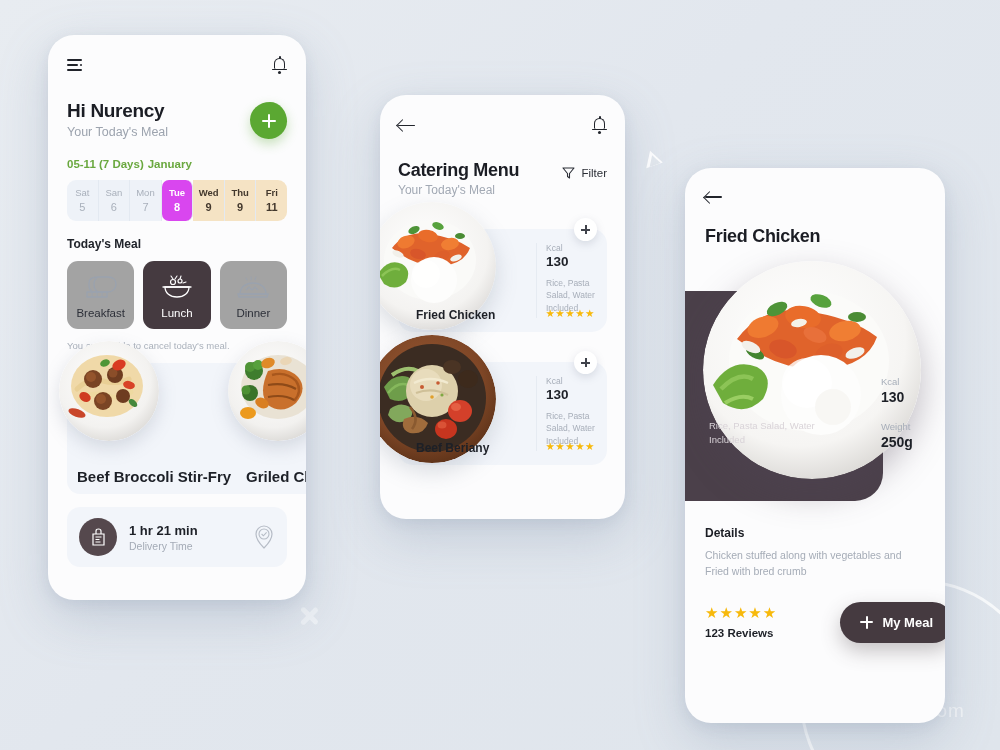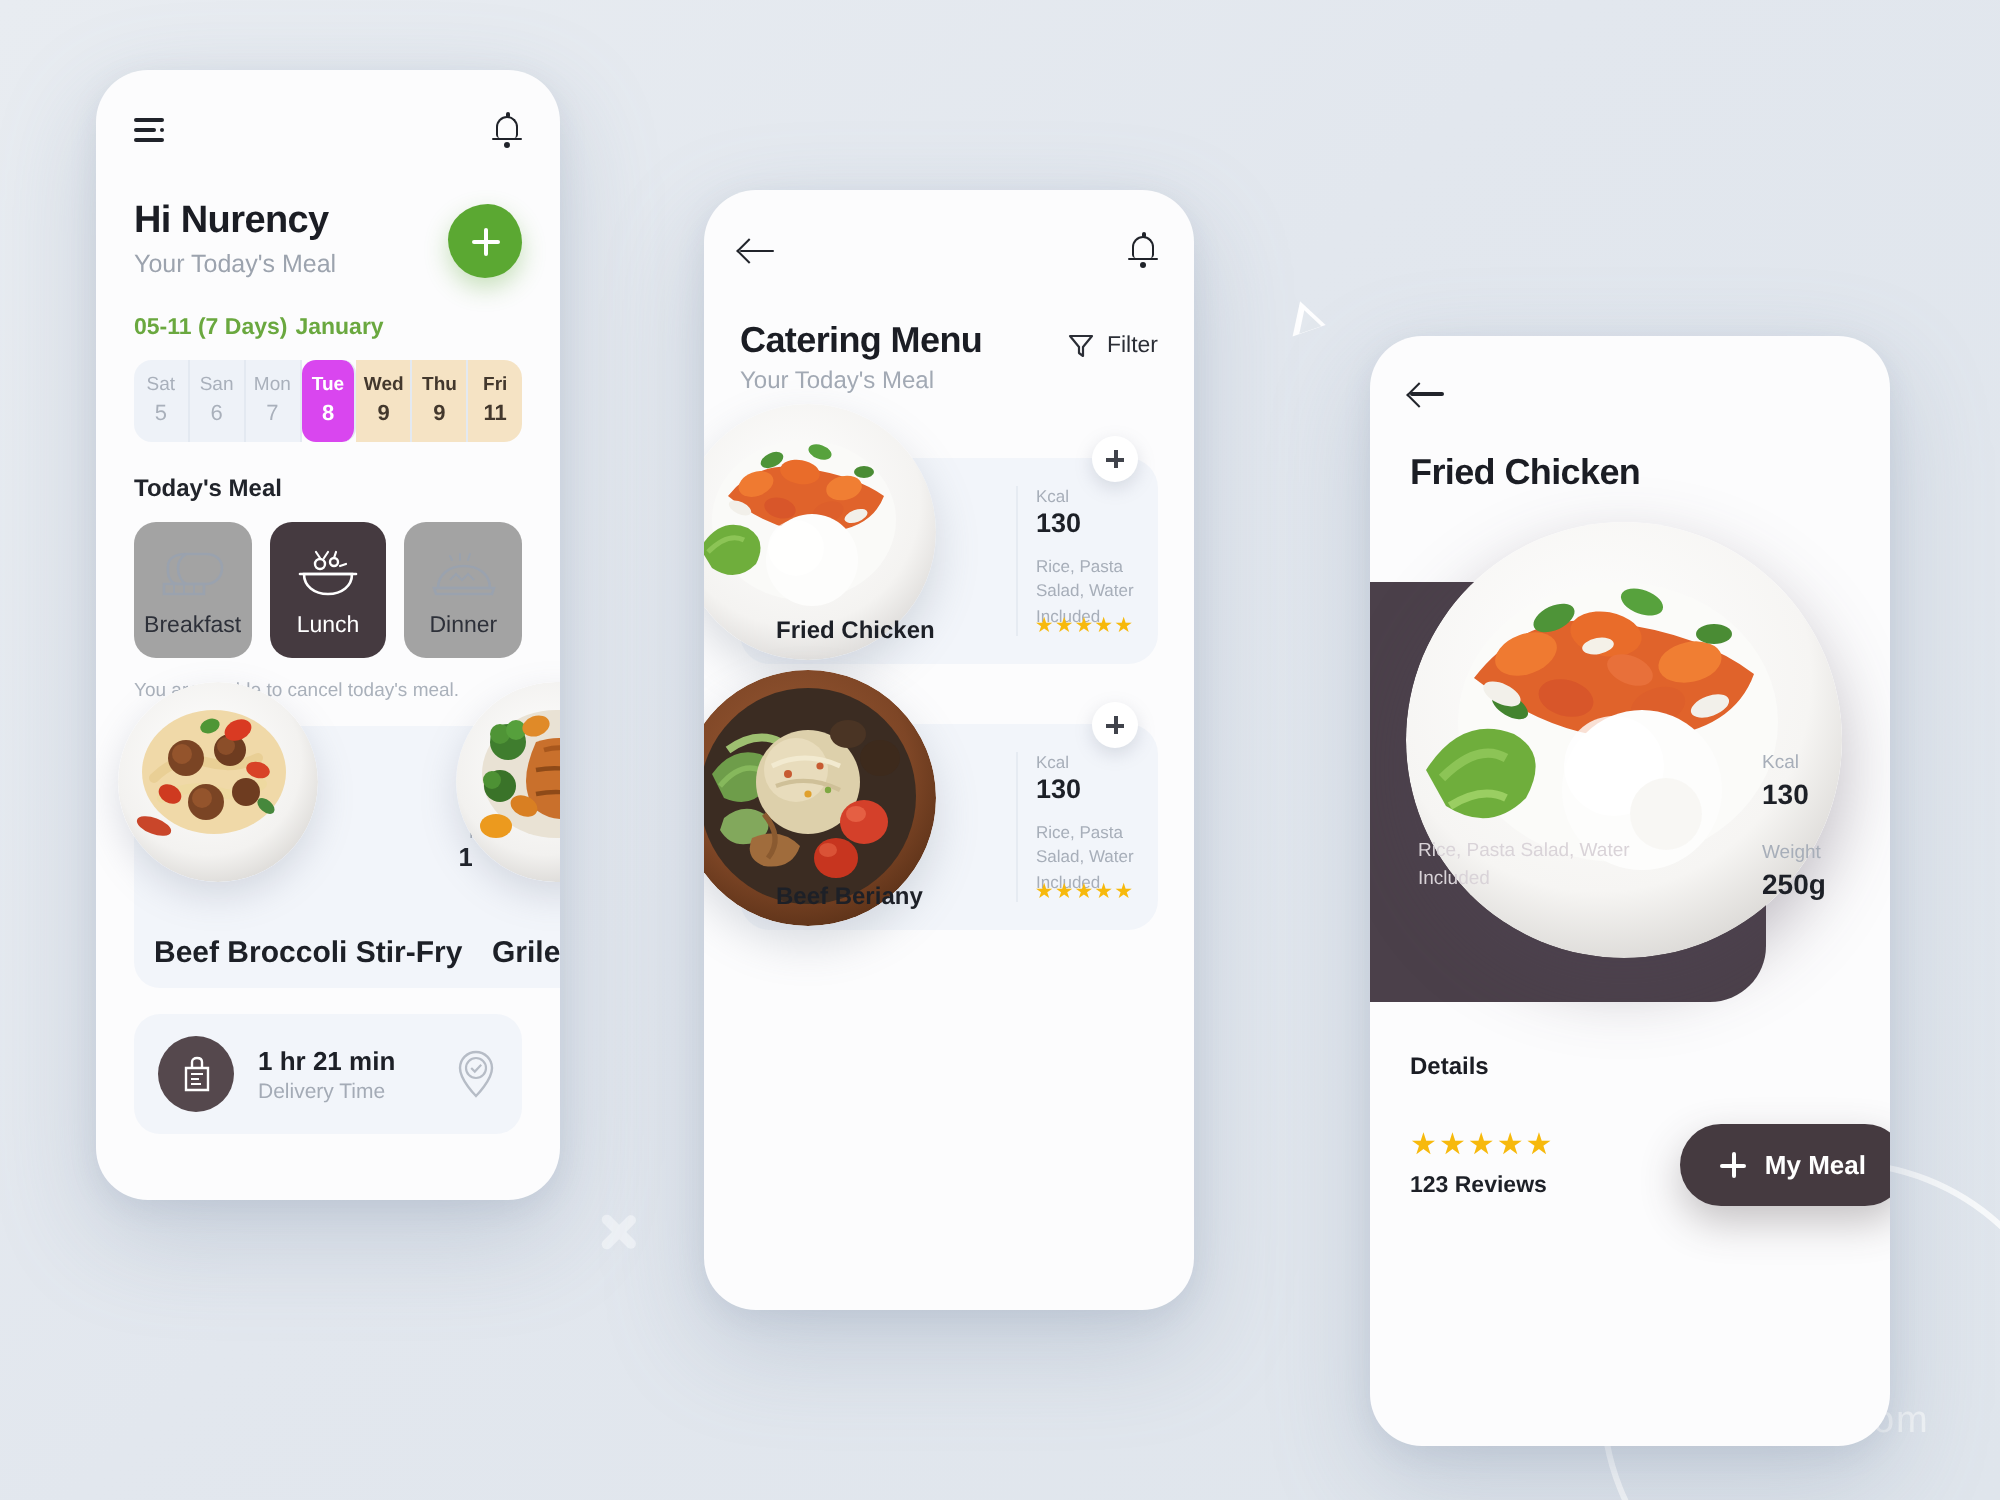--- a/index.html
+++ b/index.html
@@ -41,22 +41,22 @@
   }
 
   
   .phone {
     position: absolute;
     background: #fcfcfd;
     border-radius: 26px;
     box-shadow: 0 18px 50px rgba(120,135,160,.28), 0 4px 14px rgba(120,135,160,.14);
     overflow: hidden;
   }
-  #phone-home   { left: 48px;  top: 35px;  width: 232px; height: 565px; z-index: 1; }
-  #phone-menu   { left: 352px; top: 95px;  width: 245px; height: 560px; z-index: 2; }
+  #phone-home   { left: 48px;  top: 35px;  width: 258px; height: 565px; z-index: 1; }
+  #phone-menu   { left: 380px; top: 95px;  width: 245px; height: 424px; z-index: 2; }
   #phone-detail { left: 685px; top: 168px; width: 260px; height: 555px; z-index: 3; }
 
   
   .topbar { display: flex; align-items: center; justify-content: space-between; }
   .bell { width: 15px; height: 17px; position: relative; }
   .bell-body {
     position: absolute; left: 2px; top: 1px; width: 11px; height: 11px;
     border: 1.7px solid #20232a; border-radius: 6px 6px 2px 2px; border-bottom: none;
   }
   .bell-rim {
@@ -625,20 +625,21 @@
       <div class="sl">Kcal</div>
       <div class="sv">130</div>
       <div class="gap"></div>
       <div class="sl">Weight</div>
       <div class="sv">250g</div>
     </div>
   </div>
 
   <div style="padding:10px 20px 0 20px;">
     <div class="d-details-t">Details</div>
+    <div class="d-details-b">Chicken stuffed along with vegetables and Fried with bred crumb</div>
     <div class="d-foot">
       <div>
         <div class="d-stars"><span>★★★★★</span></div>
         <div class="rev-count">123 Reviews</div>
       </div>
       <button class="mymeal">
         <span class="p"></span>
         <span>My Meal</span>
       </button>
     </div>

